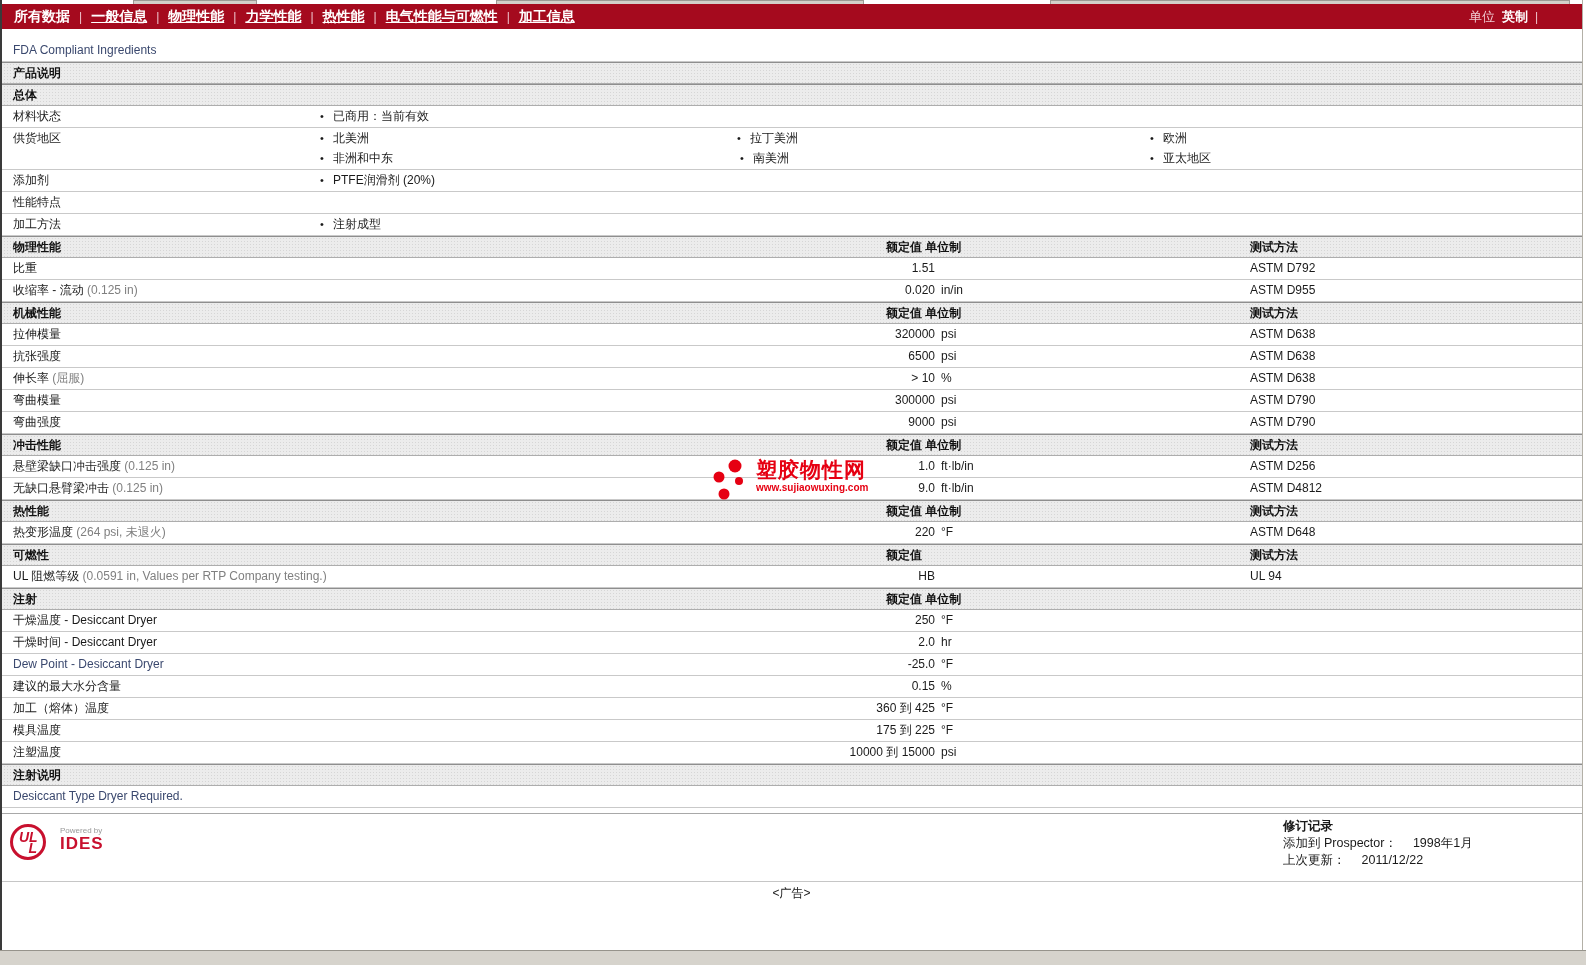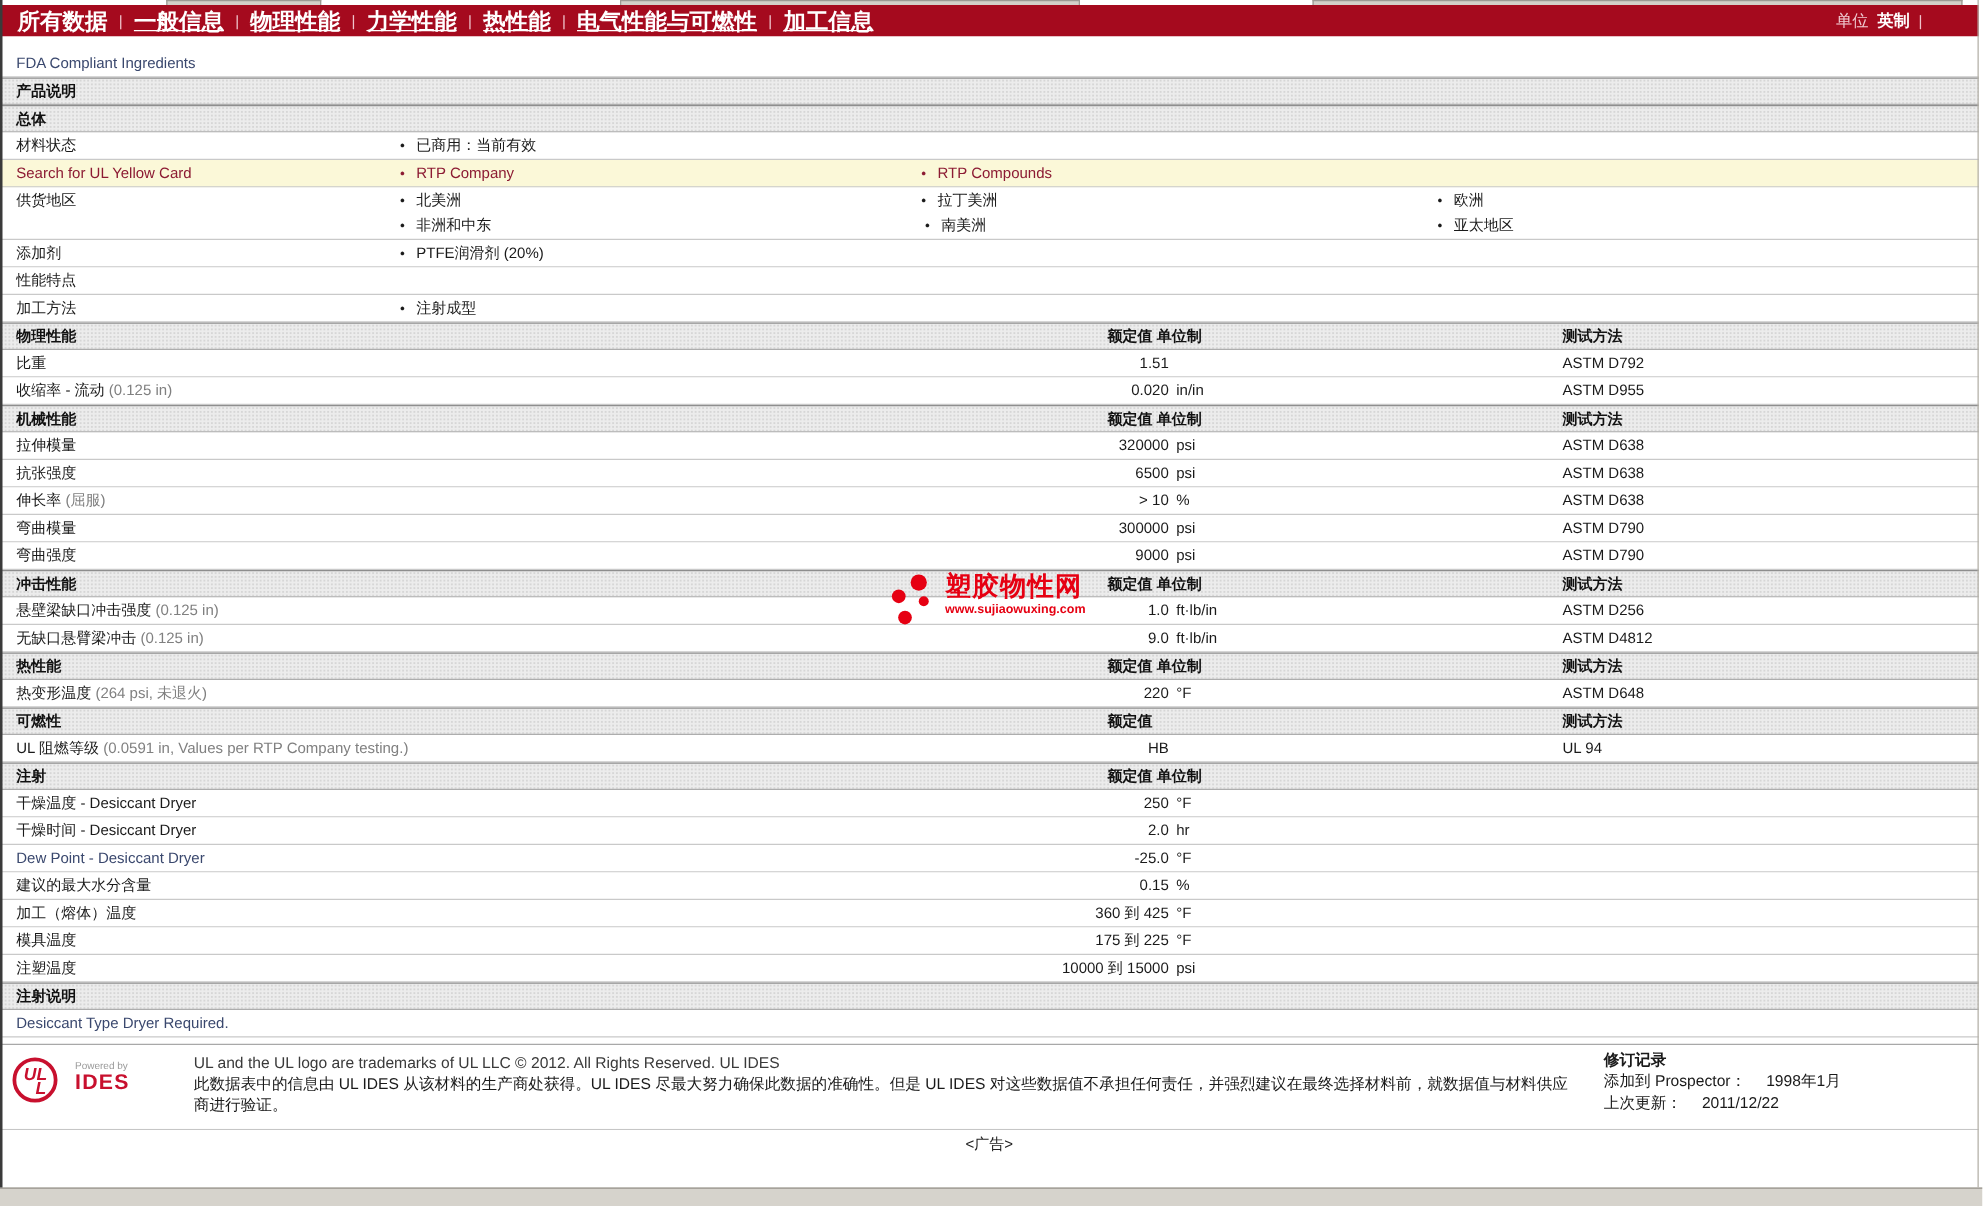--- a/index.html
+++ b/index.html
@@ -5,21 +5,21 @@
   html,body{margin:0;padding:0;}
   body{
     width:1586px;height:965px;position:relative;overflow:hidden;background:#fff;
     font-family:"Liberation Sans","DejaVu Sans",sans-serif;font-size:12px;color:#1a1a1a;
   }
   
   #stub-strip{height:4px;position:relative;background:#fff;}
   .stub{position:absolute;top:0;height:4px;background:#D3D0C9;border:1px solid #9c9a94;border-bottom:none;box-sizing:border-box;}
   
   #navbar{height:25px;background:#A50A1E;margin-right:3px;display:flex;align-items:center;padding:0 12px;box-sizing:border-box;}
-  .nav-item{color:#fff;font-weight:bold;font-size:18px;text-decoration:underline;margin:0 9px;white-space:nowrap;cursor:pointer;}
+  .nav-item{color:#fff;font-weight:bold;font-size:14px;text-decoration:underline;margin:0 9px;white-space:nowrap;cursor:pointer;}
   .nav-item.active{text-decoration:none;margin-left:2px;}
   .nav-sep{color:#EFC3CB;font-weight:normal;}
   #nav-units{margin-left:auto;display:flex;align-items:center;gap:7px;}
   .units-label{color:#F0CBD2;font-size:13px;}
   .unit-imperial{color:#fff;font-weight:bold;font-size:13px;}
   .unit-metric{color:#fff;font-weight:bold;font-size:13px;text-decoration:underline;cursor:pointer;margin-top:47px;}
   #gap-under-nav{height:11px;}
   
   #content{margin-right:3px;}
   .row{position:relative;box-sizing:border-box;height:22px;line-height:21px;border-bottom:1px solid #C9C9C9;background:#fff;white-space:nowrap;}
@@ -111,25 +111,20 @@
 <div id="content">
     <div class="row">
       <div class="trow navy">FDA Compliant Ingredients</div>
     </div>
     <div class="row sec-header"><span class="sec-title">产品说明</span></div>
     <div class="row sec-header"><span class="sec-title">总体</span></div>
     <div class="row">
       <span class="lbl">材料状态</span>
       <div class="bullet-item" style="left: 320px; top: 0px;"><span class="bullet-dot">•</span><span>已商用：当前有效</span></div>
     </div>
-    <div class="row hl">
-      <span class="lbl">Search for UL Yellow Card</span>
-      <div class="bullet-item" style="left: 320px; top: 0px;"><span class="bullet-dot">•</span><span>RTP Company</span></div>
-      <div class="bullet-item" style="left: 737px; top: 0px;"><span class="bullet-dot">•</span><span>RTP Compounds</span></div>
-    </div>
     <div class="row tall">
       <span class="lbl">供货地区</span>
       <div class="bullet-item" style="left: 320px; top: 0px;"><span class="bullet-dot">•</span><span>北美洲</span></div>
       <div class="bullet-item" style="left: 320px; top: 20px;"><span class="bullet-dot">•</span><span>非洲和中东</span></div>
       <div class="bullet-item" style="left: 737px; top: 0px;"><span class="bullet-dot">•</span><span>拉丁美洲</span></div>
       <div class="bullet-item" style="left: 740px; top: 20px;"><span class="bullet-dot">•</span><span>南美洲</span></div>
       <div class="bullet-item" style="left: 1150px; top: 0px;"><span class="bullet-dot">•</span><span>欧洲</span></div>
       <div class="bullet-item" style="left: 1150px; top: 20px;"><span class="bullet-dot">•</span><span>亚太地区</span></div>
     </div>
     <div class="row">
@@ -270,24 +265,20 @@
 
 <div id="footer">
   <div id="ul-circle">
     <span class="u">UL</span>
     <span class="l">L</span>
   </div>
   <div id="powered">
     <div class="pb">Powered by</div>
     <div class="ides">IDES</div>
   </div>
-  <div id="legal">
-    <div class="en">UL and the UL logo are trademarks of UL LLC © 2012. All Rights Reserved. UL IDES</div>
-    <div class="zh">此数据表中的信息由 UL IDES 从该材料的生产商处获得。UL IDES 尽最大努力确保此数据的准确性。但是 UL IDES 对这些数据值不承担任何责任，并强烈建议在最终选择材料前，就数据值与材料供应商进行验证。</div>
-  </div>
   <div id="revision">
     <div class="rev-title">修订记录</div>
     <div>
       <span>添加到  Prospector：</span><span class="rv">1998年1月</span>
     </div>
     <div>
       <span>上次更新：</span><span class="rv">2011/12/22</span>
     </div>
   </div>
 </div>

